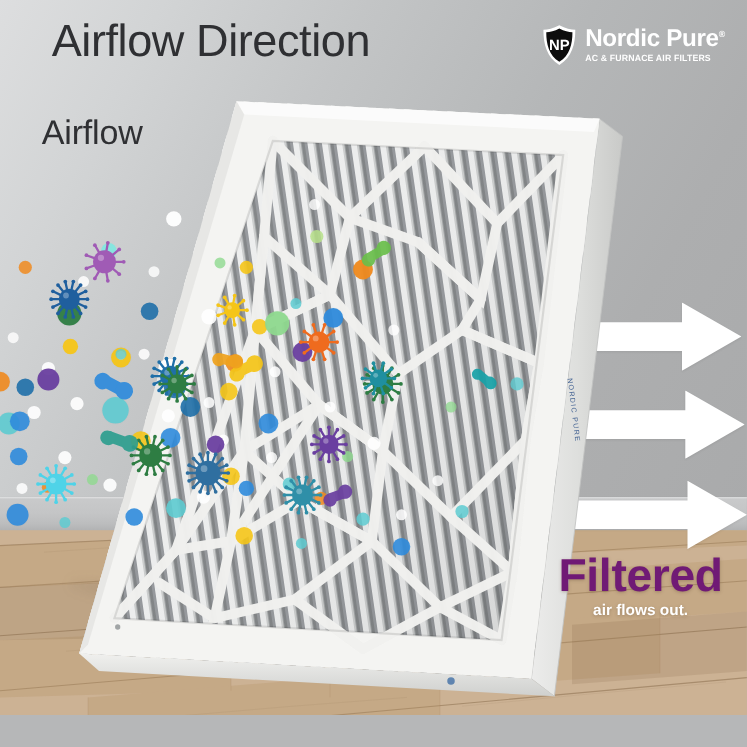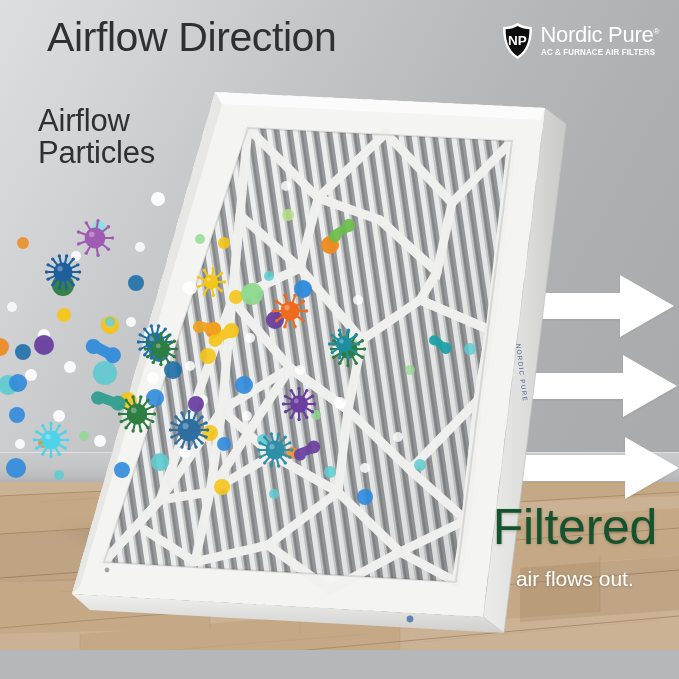--- a/index.html
+++ b/index.html
@@ -35,39 +35,39 @@
   
   .title{
     position:absolute;left:47px;top:17px;
     font-size:41px;letter-spacing:-.4px;color:#2f3033;font-weight:400;
     line-height:1;white-space:nowrap;
   }
   .logo{position:absolute;right:20px;top:22px;display:flex;align-items:center;gap:7px;}
   .shield{width:33px;height:38px;flex:none;}
   .logo-txt{display:flex;flex-direction:column;line-height:1;}
   .logo-name{
-    font-size:22px;color:#ffffff;font-weight:400;letter-spacing:-.3px;white-space:nowrap;
+    font-size:22px;color:#ffffff;font-weight:700;letter-spacing:-.3px;white-space:nowrap;
     position:relative;
   }
   .logo-name .reg{font-size:8px;vertical-align:super;}
   .logo-sub{
     font-size:8.2px;color:#ffffff;letter-spacing:.15px;margin-top:3px;white-space:nowrap;font-weight:700;
     transform:scaleX(.97);transform-origin:left center;
   }
 
   
   .cap-left{position:absolute;left:38px;top:105px;line-height:1.02;}
   .cap-left .l1,.cap-left .l2{font-size:31px;color:#2f3033;font-weight:400;letter-spacing:-.2px;}
   .cap-left .l3{font-size:20px;color:#37383b;margin-top:3px;font-weight:400;}
 
   
   .cap-right{position:absolute;right:22px;top:502px;text-align:center;line-height:1.02;}
-  .cap-right .r1{font-size:50px;color:#14532d;font-weight:400;letter-spacing:-.3px;
+  .cap-right .r1{font-size:42px;color:#701a75;font-weight:700;letter-spacing:-.3px;
      text-shadow:0 1px 3px rgba(90,66,44,.35);}
-  .cap-right .r2{font-size:21px;color:#ffffff;margin-top:15px;font-weight:400;
+  .cap-right .r2{font-size:14px;color:#ffffff;margin-top:2px;font-weight:700;
      text-shadow:0 1px 3px rgba(90,66,44,.35);}
 
   
   .arrow{position:absolute;}
   .arrow svg{display:block;filter:drop-shadow(0 1px 1px rgba(0,0,0,.07));}
 
   
   #filter-wrap{position:absolute;left:0;top:0;width:679px;height:679px;}
   .filt-shadow{
     position:absolute;left:60px;top:548px;width:420px;height:34px;
@@ -751,21 +751,20 @@
     <div class="logo-txt">
       <div class="logo-name">
         <span>Nordic Pure</span><span class="reg">®</span>
       </div>
       <div class="logo-sub">AC &amp; FURNACE AIR FILTERS</div>
     </div>
   </div>
 
   <div class="cap-left">
     <div class="l1">Airflow</div>
-    <div class="l2">Particles</div>
   </div>
 
   <div class="cap-right">
     <div class="r1">Filtered</div>
     <div class="r2">air flows out.</div>
   </div>
 
 </div>
 
 </body></html>

